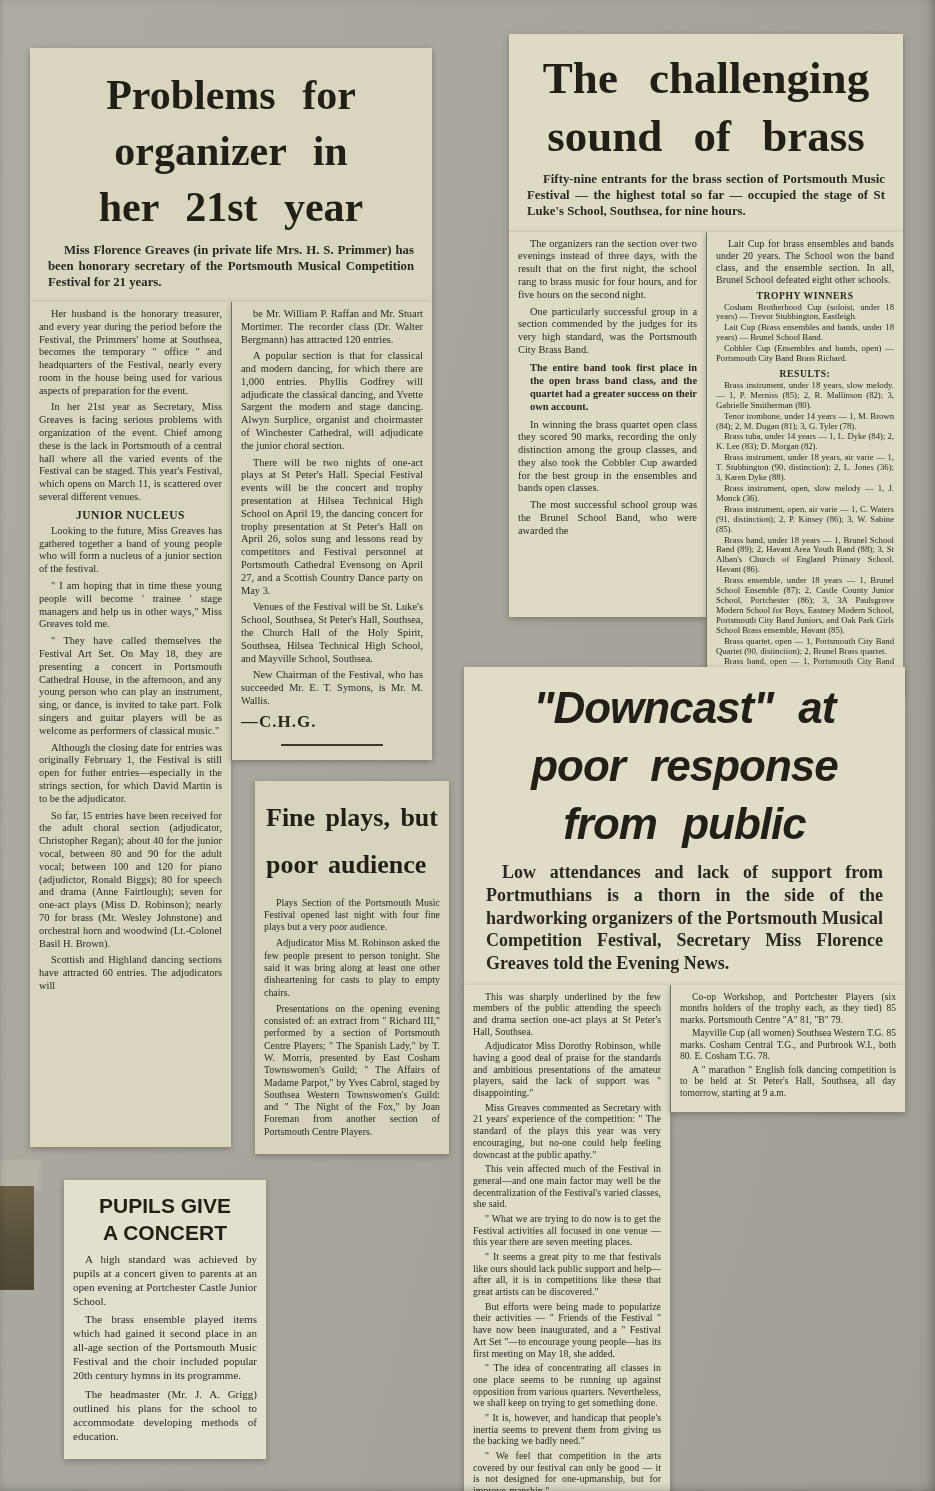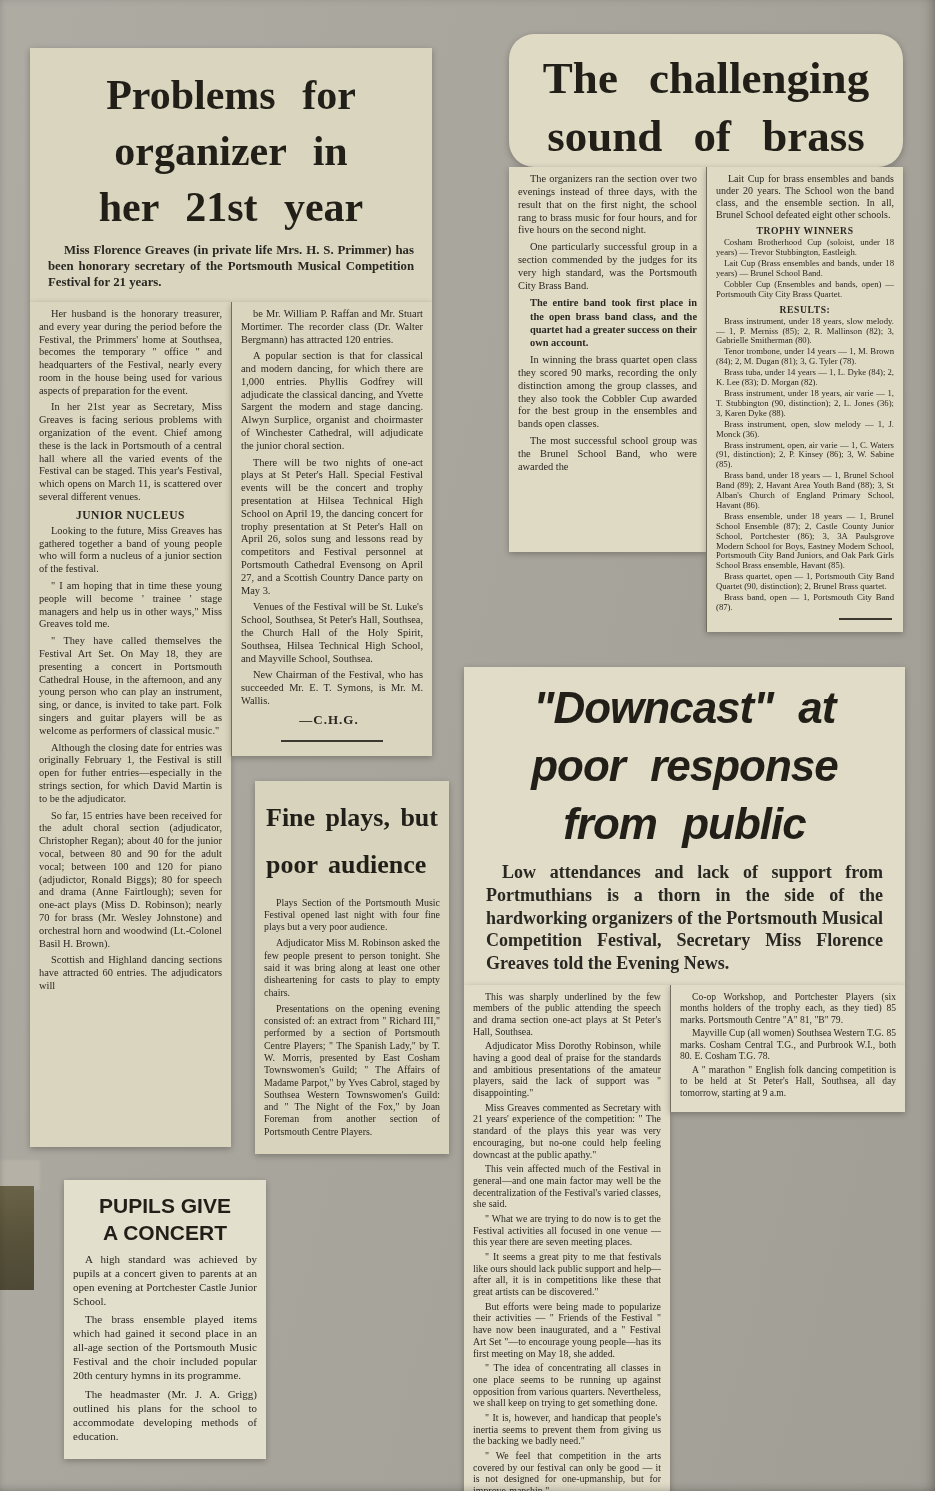--- a/index.html
+++ b/index.html
@@ -15,34 +15,34 @@
   .paper3{background:#d8d3bc;margin-left:12px;}
   .paper4{background:#e0dcc8;}
   .paper5{background:#e3dfcd;}
   .hgroup{box-sizing:border-box;}
   .cols{display:flex;align-items:flex-start;}
   .col{box-sizing:border-box;padding:6px 9px 12px 9px;}
   
   h1,h2{margin:0;color:#211f18;}
   .clip1 .hgroup{padding:20px 8px 2px;}
   .clip1 h1{font-size:42px;line-height:1.33;font-weight:700;text-align:center;white-space:pre-line;word-spacing:16px;}
-  .clip2 .hgroup{padding:16px 8px 2px;border-radius:25px;}
+  .clip2 .hgroup{padding:16px 8px 2px;}
   .clip2 h1{font-size:45px;line-height:1.28;font-weight:700;text-align:center;white-space:pre-line;word-spacing:20px;}
   .clip3 h2{font-size:26px;line-height:1.8;font-weight:700;white-space:pre-line;padding:4px 2px 8px;word-spacing:4px;}
   .clip4 .hgroup{padding:12px 10px 2px;}
   .clip4 h1{font-family:"Liberation Sans","DejaVu Sans",sans-serif;font-style:italic;font-weight:700;
             font-size:44px;line-height:1.32;text-align:center;white-space:pre-line;word-spacing:14px;letter-spacing:-1px;}
   .clip5 h2{font-family:"Liberation Sans","DejaVu Sans",sans-serif;font-weight:700;font-size:21px;line-height:1.3;
             text-align:center;white-space:pre-line;padding:10px 4px 6px;}
   
   .intro{font-weight:700;font-size:12.8px;line-height:1.26;text-align:justify;text-indent:16px;margin:6px 0 0;padding:0 10px 10px;}
   .p{font-size:10.4px;line-height:1.23;margin:0 0 4px;text-indent:12px;text-align:justify;}
   .sub{font-weight:700;text-align:center;font-size:11.5px;letter-spacing:.5px;margin:5px 0 4px;}
   .boldp{font-weight:700;font-size:10.4px;line-height:1.27;margin:3px 0 5px 12px;text-align:justify;}
-  .byline{font-weight:700;font-size:13px;text-align:center;padding-right:6px;margin:4px 0 0;letter-spacing:1px;}
+  .byline{font-weight:700;font-size:17px;text-align:left;padding-right:6px;margin:4px 0 0;letter-spacing:1px;}
   .rule{border-top:2px solid #3a382f;width:56%;margin:12px auto 2px;}
   .f{font-size:8.7px;line-height:1.14;margin:0 0 1px;text-indent:8px;text-align:justify;}
   .fsub{font-weight:700;font-size:9.6px;text-align:center;letter-spacing:.6px;margin:4px 0 2px;}
   
   .clip1{left:30px;top:48px;width:402px;}
   .clip1 .col{width:201px;}
   .clip1 .colA{min-height:845px;}
   .clip1 .colB{border-left:1px solid #716e60;}
   .clip2{left:509px;top:34px;width:394px;}
   .clip2 .col{width:197px;}
@@ -100,35 +100,36 @@
           <p class="byline">—C.H.G.</p>
           <div class="rule"></div>
         </div>
     </div>
   </section>
 
   <section class="clip clip2">
     <div class="hgroup paper paper2">
       <h1>The challenging
 sound of brass</h1>
+      <p class="intro">Fifty-nine entrants for the brass section of Portsmouth Music Festival — the highest total so far — occupied the stage of St Luke's School, Southsea, for nine hours.</p>
     </div>
     <div class="cols">
       <div class="col colA paper paper2">
           <p class="p">The organizers ran the section over two evenings instead of three days, with the result that on the first night, the school rang to brass music for four hours, and for five hours on the second night.</p>
           <p class="p">One particularly successful group in a section commended by the judges for its very high standard, was the Portsmouth City Brass Band.</p>
           <p class="boldp">The entire band took first place in the open brass band class, and the quartet had a greater success on their own account.</p>
           <p class="p">In winning the brass quartet open class they scored 90 marks, recording the only distinction among the group classes, and they also took the Cobbler Cup awarded for the best group in the ensembles and bands open classes.</p>
           <p class="p">The most successful school group was the Brunel School Band, who were awarded the</p>
         </div>
       <div class="col colB paper paper2">
           <p class="p">Lait Cup for brass ensembles and bands under 20 years. The School won the band class, and the ensemble section. In all, Brunel School defeated eight other schools.</p>
           <p class="fsub">TROPHY WINNERS</p>
           <p class="f">Cosham Brotherhood Cup (soloist, under 18 years) — Trevor Stubbington, Eastleigh.</p>
           <p class="f">Lait Cup (Brass ensembles and bands, under 18 years) — Brunel School Band.</p>
-          <p class="f">Cobbler Cup (Ensembles and bands, open) — Portsmouth City City Brass Quartet.</p>
+          <p class="f">Cobbler Cup (Ensembles and bands, open) — Portsmouth City Band Brass Richard.</p>
           <p class="fsub">RESULTS:</p>
           <p class="f">Brass instrument, under 18 years, slow melody. — 1, P. Merniss (85); 2, R. Mallinson (82); 3, Gabrielle Smitherman (80).</p>
           <p class="f">Tenor trombone, under 14 years — 1, M. Brown (84); 2, M. Dugan (81); 3, G. Tyler (78).</p>
           <p class="f">Brass tuba, under 14 years — 1, L. Dyke (84); 2, K. Lee (83); D. Morgan (82).</p>
           <p class="f">Brass instrument, under 18 years, air varie — 1, T. Stubbington (90, distinction); 2, L. Jones (36); 3, Karen Dyke (88).</p>
           <p class="f">Brass instrument, open, slow melody — 1, J. Monck (36).</p>
           <p class="f">Brass instrument, open, air varie — 1, C. Waters (91, distinction); 2, P. Kinsey (86); 3, W. Sabine (85).</p>
           <p class="f">Brass band, under 18 years — 1, Brunel School Band (89); 2, Havant Area Youth Band (88); 3, St Alban's Church of England Primary School, Havant (86).</p>
           <p class="f">Brass ensemble, under 18 years — 1, Brunel School Ensemble (87); 2, Castle County Junior School, Portchester (86); 3, 3A Paulsgrove Modern School for Boys, Eastney Modern School, Portsmouth City Band Juniors, and Oak Park Girls School Brass ensemble, Havant (85).</p>
           <p class="f">Brass quartet, open — 1, Portsmouth City Band Quartet (90, distinction); 2, Brunel Brass quartet.</p>

